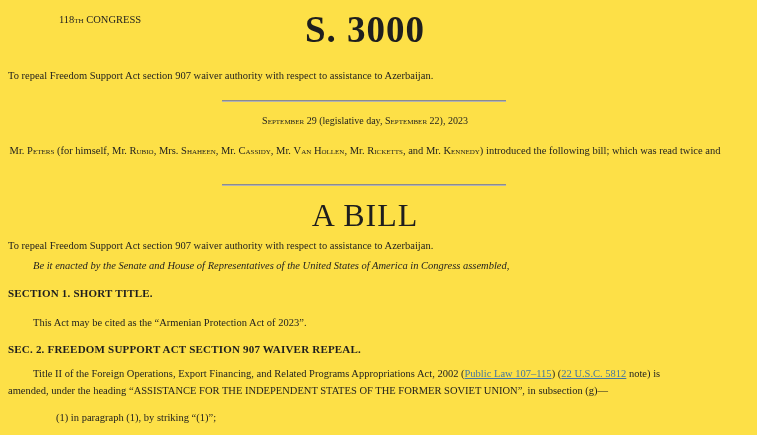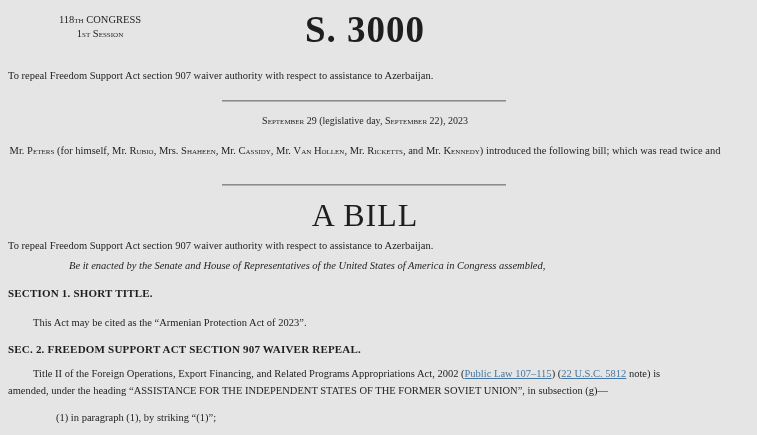--- a/index.html
+++ b/index.html
@@ -1,20 +1,20 @@
 <!DOCTYPE html>
 <html style="--text: #1e1e1e; --link: #4677a0; --rule: #7a7a7a;"><head>
 <meta charset="utf-8">
 <style>
   html, body { margin: 0; padding: 0; background: #ffffff; }
   #page {
     position: relative;
     width: 757px;
     height: 435px;
-    background: #e5e5e5;
+    background: #fde047;
     font-family: "Liberation Serif", "DejaVu Serif", serif;
     color: var(--text, #1e1e1e);
     overflow: hidden;
   }
   .abs { position: absolute; white-space: nowrap; }
   .center { left: 0; width: 730px; text-align: center; }
   .body-text { font-size: 10.5px; line-height: 13px; }
   .small-text { font-size: 10px; line-height: 12px; }
   .italic { font-style: italic; }
   .sc { font-variant: small-caps; }
@@ -36,41 +36,40 @@
     cursor: pointer;
   }
 </style>
 </head>
 <body>
 
 <div id="page">
 
   <div class="abs header-block" style="left:30px; top:13px; width:140px; text-align:center;">
     <div><span>118</span><span class="sc">th</span><span> CONGRESS</span></div>
-    <div><span>1</span><span class="sc">st</span><span> </span><span class="sc">Session</span></div>
   </div>
 
   <div class="abs center bill-number" style="top:8px;">S. 3000</div>
 
   <div class="abs body-text" style="left:8px; top:69px;">To repeal Freedom Support Act section 907 waiver authority with respect to assistance to Azerbaijan.</div>
 
   <div class="rule" style="top:100px;"></div>
 
 
   <div class="abs center small-text" style="top:115px;"><span class="sc">September</span><span> 29 (legislative day, </span><span class="sc">September</span><span> 22), 2023</span></div>
 
   <div class="abs center body-text" style="top:144px;"><span>Mr. </span><span class="sc">Peters</span><span> (for himself, Mr. </span><span class="sc">Rubio</span><span>, Mrs. </span><span class="sc">Shaheen</span><span>, Mr. </span><span class="sc">Cassidy</span><span>, Mr. </span><span class="sc">Van Hollen</span><span>, Mr. </span><span class="sc">Ricketts</span><span>, and Mr. </span><span class="sc">Kennedy</span><span>) introduced the following bill; which was read twice and</span></div>
 
   <div class="rule" style="top:184px;"></div>
 
   <div class="abs center bill-heading" style="top:197px;">A BILL</div>
 
   <div class="abs body-text" style="left:8px; top:239px;">To repeal Freedom Support Act section 907 waiver authority with respect to assistance to Azerbaijan.</div>
 
-  <div class="abs body-text italic" style="left:33px; top:259px;margin-left:36px;">Be it enacted by the Senate and House of Representatives of the United States of America in Congress assembled,</div>
+  <div class="abs body-text italic" style="left:33px; top:259px;">Be it enacted by the Senate and House of Representatives of the United States of America in Congress assembled,</div>
 
   <div class="abs section-heading" style="left:8px; top:287px;">SECTION 1. SHORT TITLE.</div>
   <div class="abs body-text" style="left:33px; top:316px;">This Act may be cited as the “Armenian Protection Act of 2023”.</div>
 
   <div class="abs section-heading" style="left:8px; top:343px;">SEC. 2. FREEDOM SUPPORT ACT SECTION 907 WAIVER REPEAL.</div>
   <div class="abs body-text" style="left:33px; top:367px;"><span>Title II of the Foreign Operations, Export Financing, and Related Programs Appropriations Act, 2002 (</span><span class="link">Public Law 107–115</span><span>) (</span><span class="link">22 U.S.C. 5812</span><span> note) is</span></div>
   <div class="abs body-text" style="left:8px; top:384px;">amended, under the heading “ASSISTANCE FOR THE INDEPENDENT STATES OF THE FORMER SOVIET UNION”, in subsection (g)—</div>
 
   <div class="abs body-text" style="left:56px; top:411px;">(1) in paragraph (1), by striking “(1)”;</div>
 

